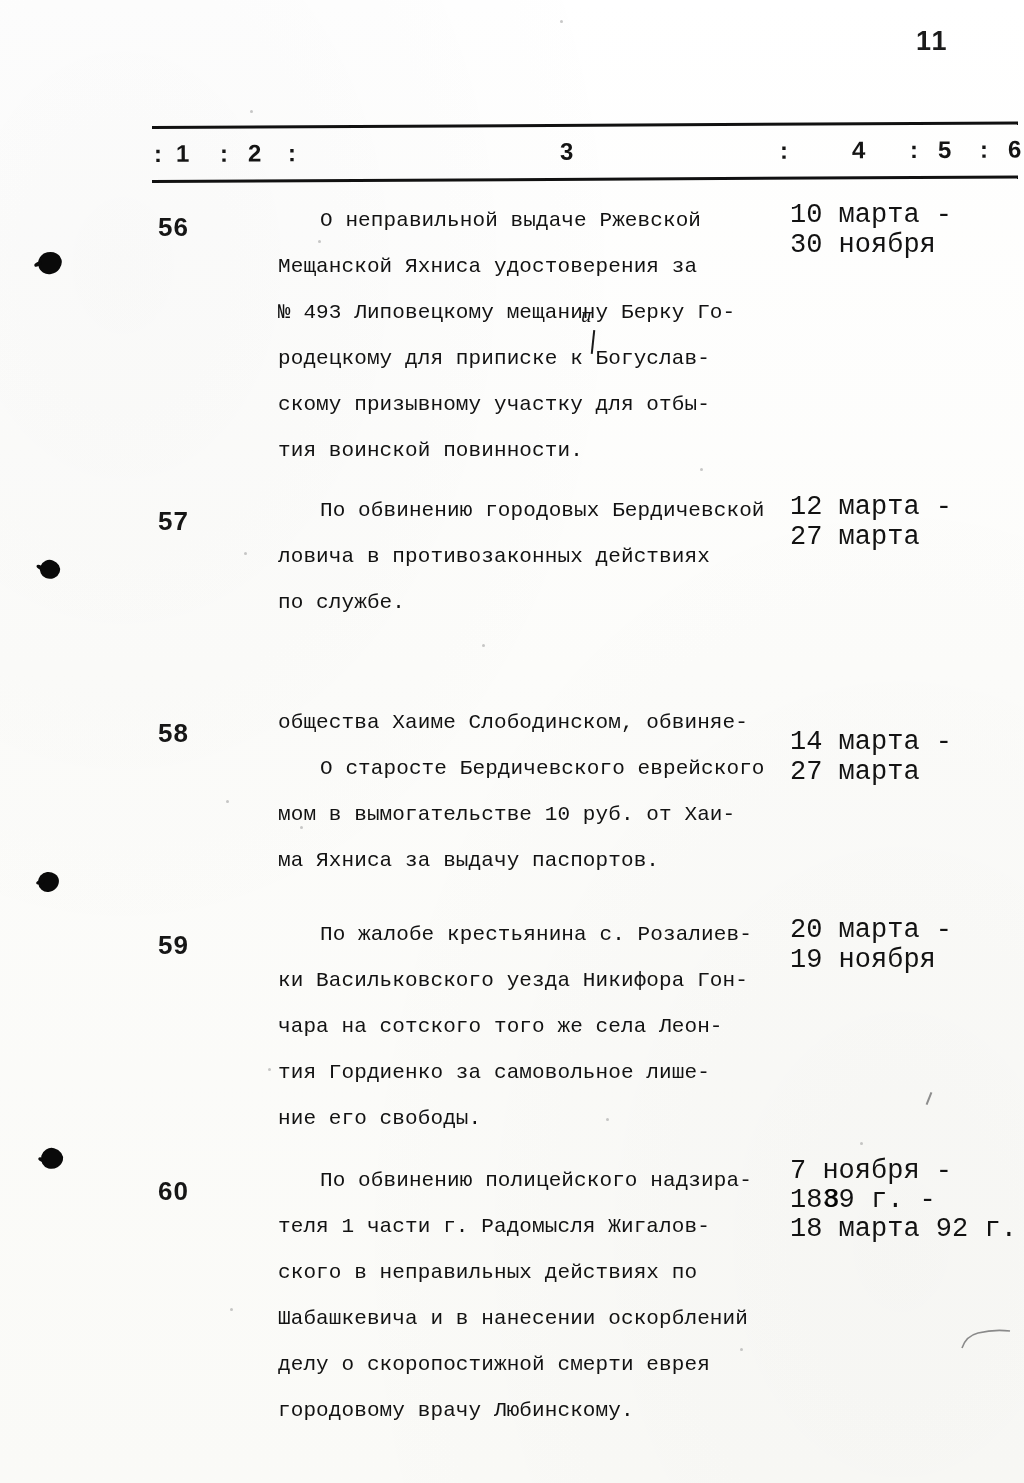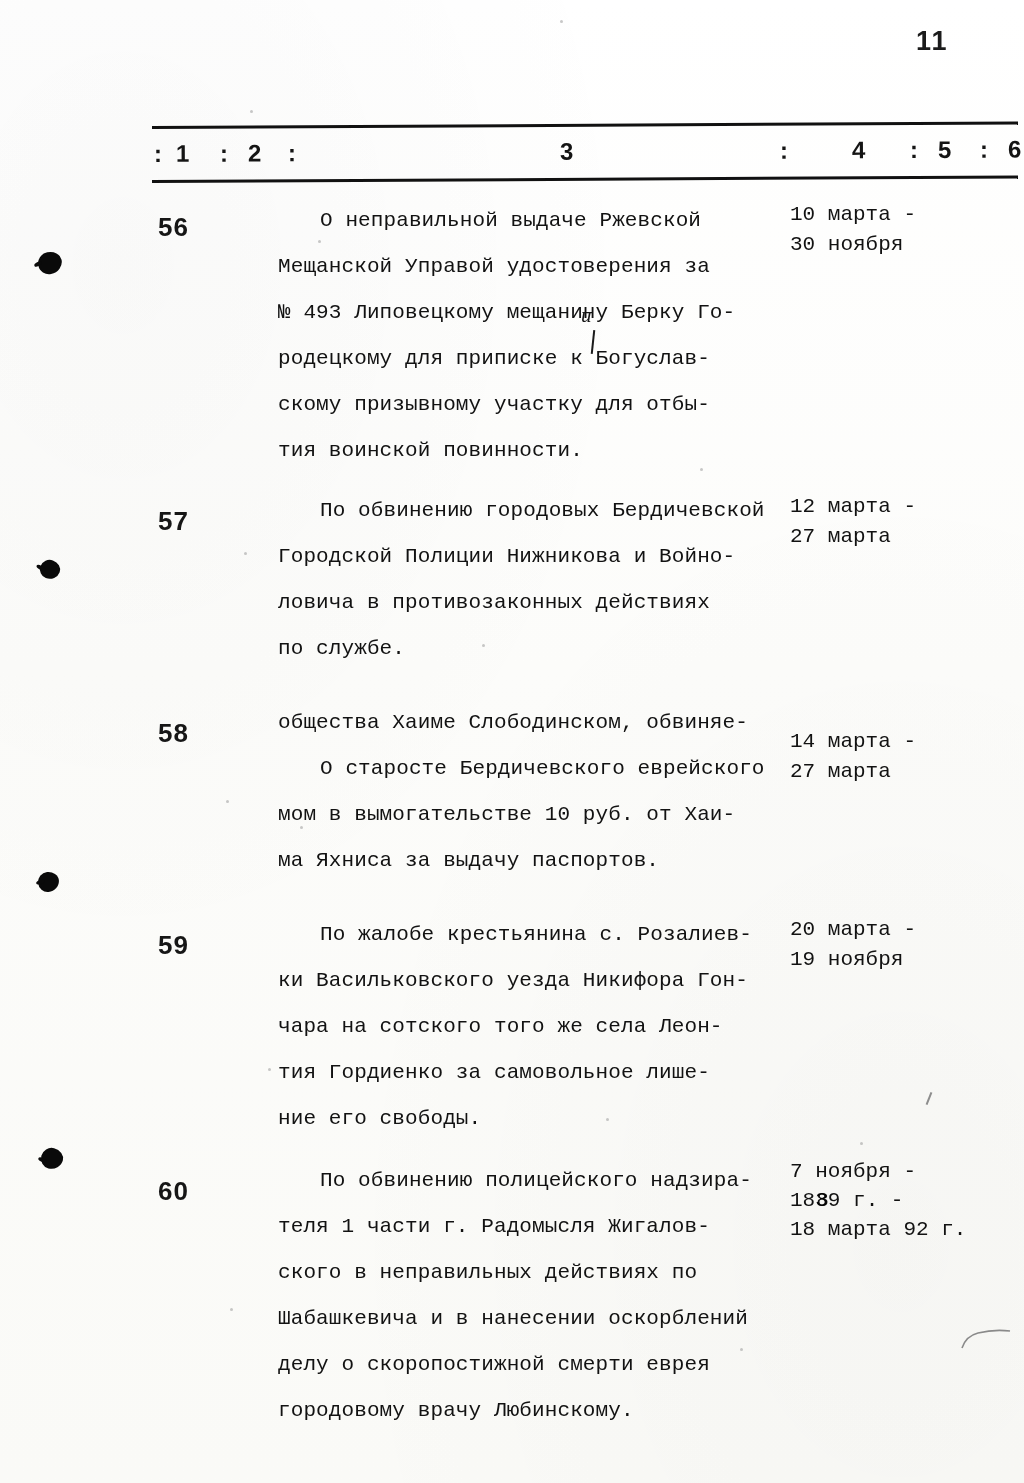--- a/index.html
+++ b/index.html
@@ -116,21 +116,21 @@
   .entry-line.indent {
     text-indent: 42px;
   }
 
   .entry-dates {
     position: absolute;
     left: 790px;
     width: 230px;
   }
   .date-line {
-    font-size: 21px;
+    font-size: 27px;
     line-height: 30px;
     white-space: pre;
     color: #121212;
   }
 
   
   .e56 .entry-number  { top: 212px; }
   .e56 .entry-body    { top: 198px; }
   .e56 .entry-dates   { top: 200px; }
 
@@ -261,39 +261,38 @@
     <span class="ch-5">5</span>
     <span class="ch-c6">:</span>
     <span class="ch-6">6</span>
 
   </div>
 
   <div class="entry e56">
     <div class="entry-number">56</div>
     <div class="entry-body">
       <div class="entry-line indent">О неправильной выдаче Ржевской</div>
-      <div class="entry-line">Мещанской Управой удостоверения за</div>
+      <div class="entry-line">Мещанской Яхниса удостоверения за</div>
       <div class="entry-line">№ 493 Липовецкому мещанину Берку Го-</div>
       <div class="entry-line">родецкому для приписке к Богуслав-</div>
       <div class="entry-line">скому призывному участку для отбы-</div>
       <div class="entry-line">тия воинской повинности.</div>
     </div>
     <div class="entry-dates">
       <div class="date-line">10 марта -</div>
       <div class="date-line">30 ноября</div>
     </div>
   </div>
   <div class="hand-correction">и</div>
   <div class="strike-mark"></div>
 
   <div class="entry e57">
     <div class="entry-number">57</div>
     <div class="entry-body">
       <div class="entry-line indent">По обвинению городовых Бердичевской</div>
-      <div class="entry-line">Городской Полиции Нижникова и Войно-</div>
       <div class="entry-line">ловича в противозаконных действиях</div>
       <div class="entry-line">по службе.</div>
     </div>
     <div class="entry-dates">
       <div class="date-line">12 марта -</div>
       <div class="date-line">27 марта</div>
     </div>
   </div>
 
   <div class="entry e58">

